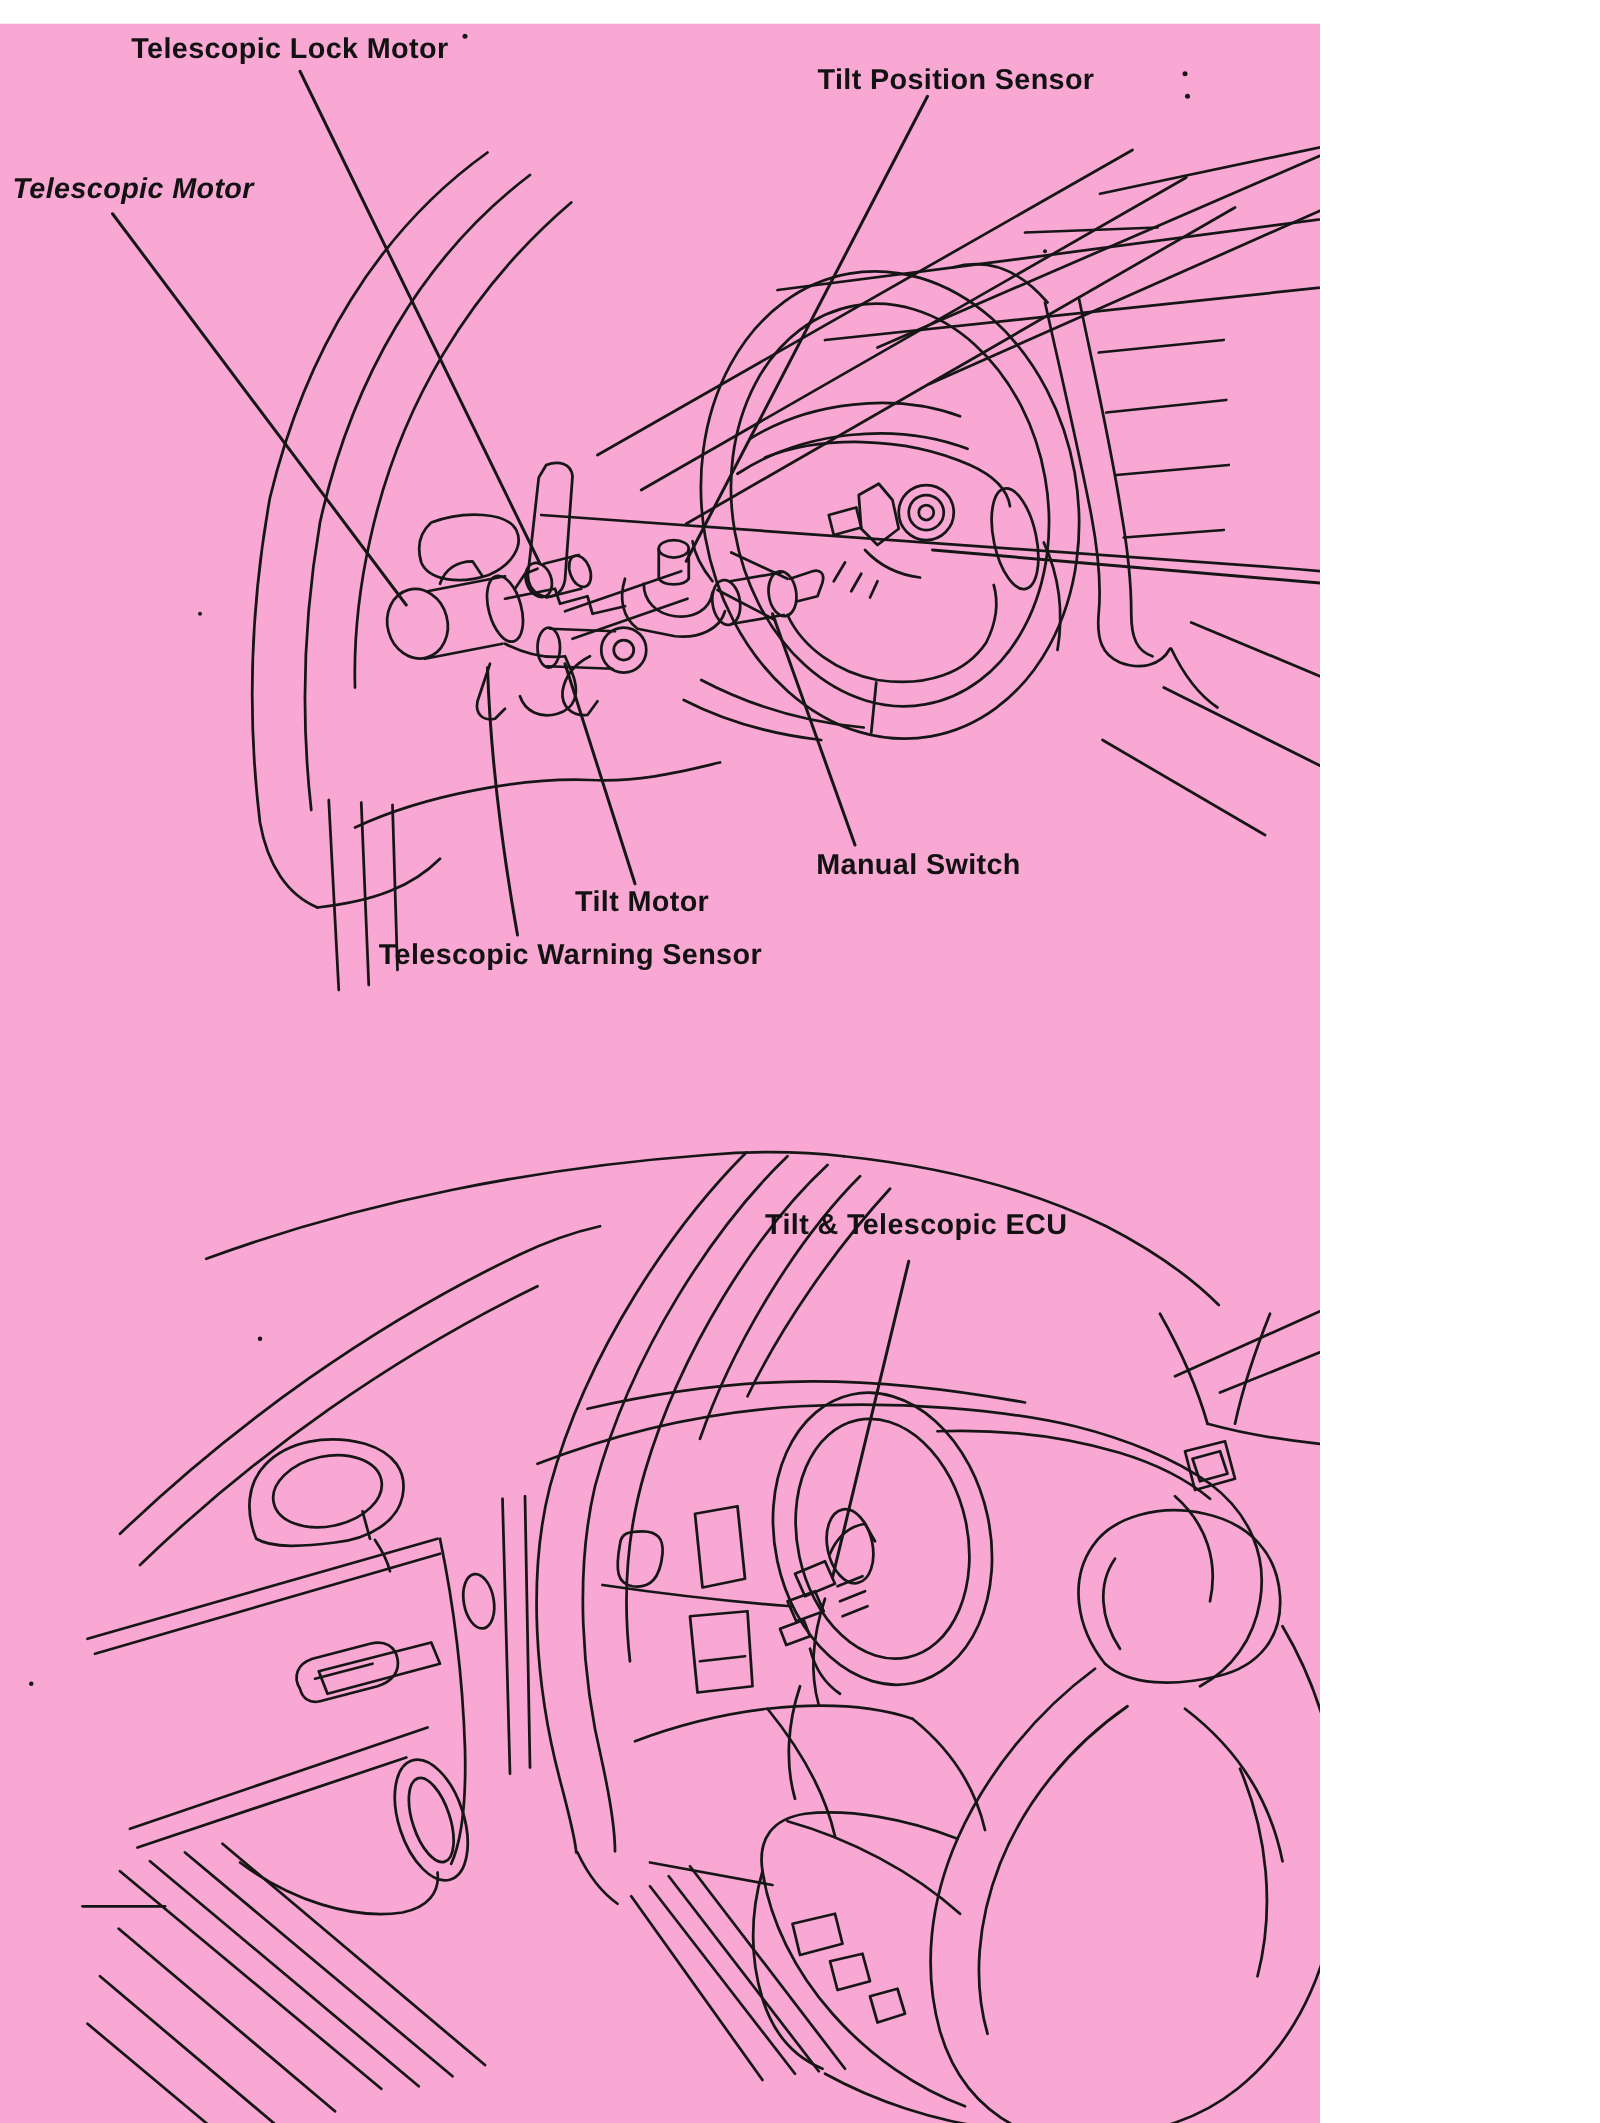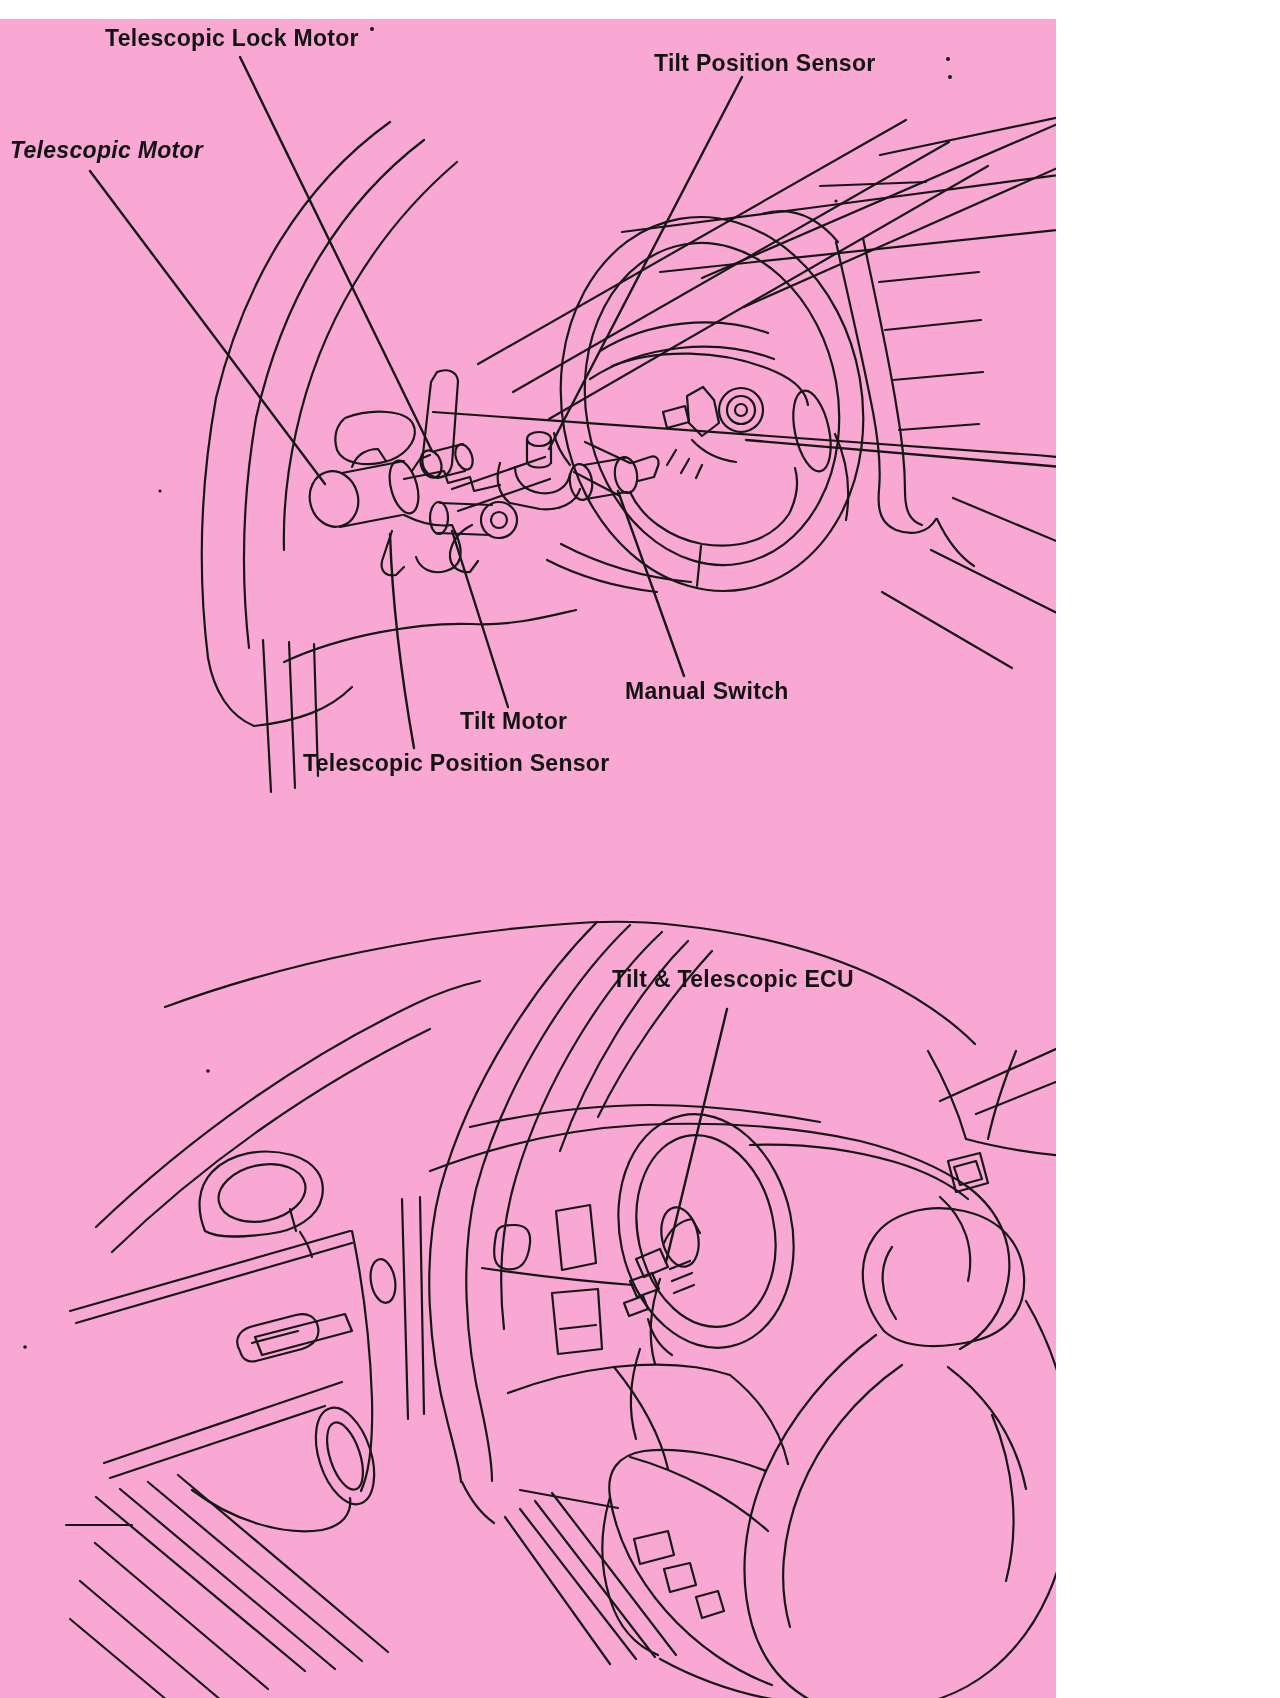--- a/index.html
+++ b/index.html
@@ -309,18 +309,18 @@
         <circle class="spk" cx="1366" cy="0" r="0"></circle>
         <circle class="spk" cx="1238" cy="1452" r="1.8"></circle>
         <circle class="spk" cx="25" cy="1328" r="1.8"></circle>
       </g>
     </g>
   </svg>
 
   <div class="label" style="left:105px;top:5px;">Telescopic Lock Motor</div>
   <div class="label" style="left:654px;top:30px;">Tilt Position Sensor</div>
   <div class="label" style="left:10px;top:117px;font-style:italic;">Telescopic Motor</div>
-  <div class="label" style="left:625px;top:658px;">Manual Switch</div>
+  <div class="label" style="left:653px;top:658px;">Manual Switch</div>
   <div class="label" style="left:460px;top:688px;text-align:right;">Tilt Motor</div>
-  <div class="label" style="left:303px;top:730px;">Telescopic Position Sensor</div>
+  <div class="label" style="left:303px;top:730px;">Telescopic Warning Sensor</div>
   <div class="label" style="left:612px;top:946px;">Tilt &amp; Telescopic ECU</div>
 
 </div>
 
 </body></html>

